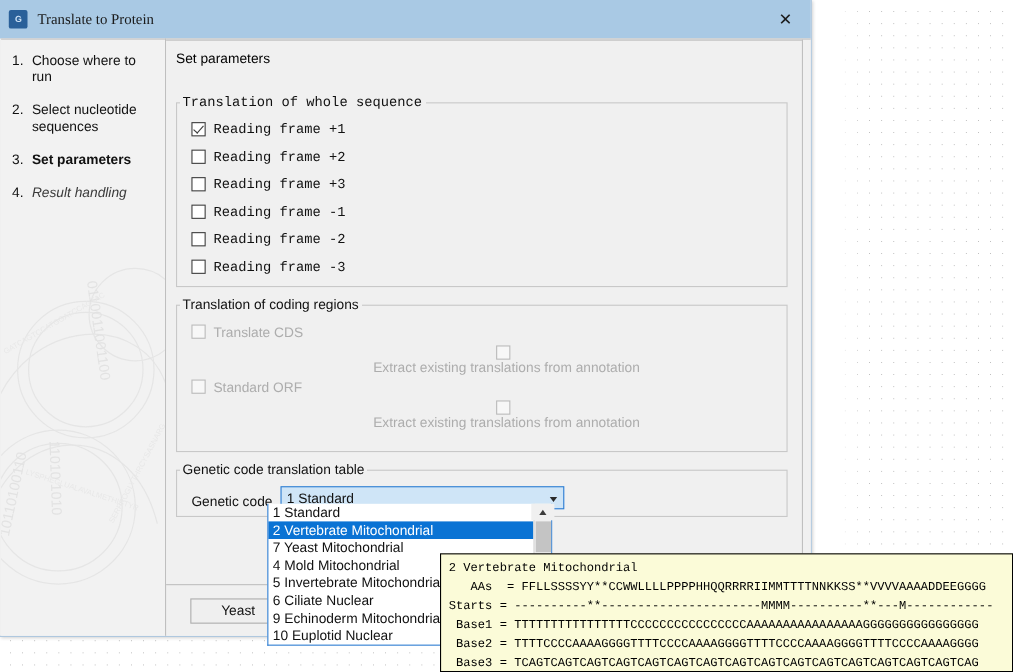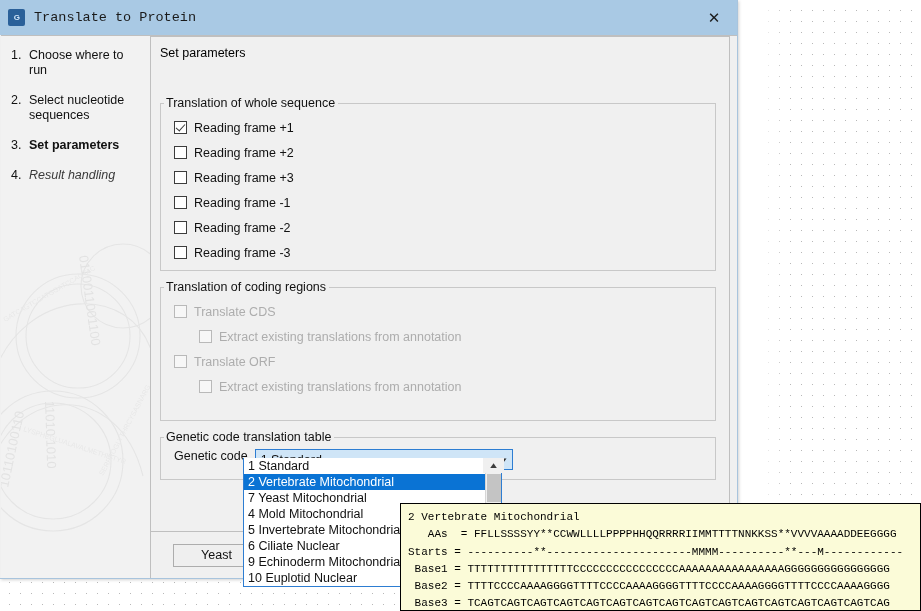--- a/index.html
+++ b/index.html
@@ -44,21 +44,21 @@
   .title-icon {
     width: 17px; height: 17px; background: #2a6099;
     border-radius: 2px; flex: none;
     display: flex; align-items: center; justify-content: center;
     color: #cfe3f7; font-size: 8px; font-weight: bold;
     font-family: "Liberation Sans", sans-serif;
     letter-spacing: -0.5px;
   }
   .title-text {
     margin-left: 9px; font-size: 13.5px; color: #1a1a1a;
-    font-family: Liberation Mono, monospace;
+    font-family: Liberation Serif, serif;
   }
   .title-close {
     margin-left: auto; width: 46px; height: 35px;
     display: flex; align-items: center; justify-content: center;
     font-size: 15px; color: #1a1a1a; cursor: default;
   }
   .dialog-body { flex: 1; display: flex; min-height: 0; }
 
   
   .sidebar {
@@ -97,39 +97,39 @@
   }
   .pane-content { padding: 0 13px 0 9px; position: relative; flex: 1; }
 
   fieldset {
     border: 1px solid #c8c8c8; margin-bottom: 9px;
     padding: 5px 0 9px 0; position: relative; background: transparent;
   }
   legend { font-size: 12.5px; padding: 0 3px 0 2px; margin-left: 3px; color: #111; }
 
   .cb-row { display: flex; align-items: center; height: 25px; padding-left: 13px; }
-  .cb-row.indent { padding-left: 38px; }
+  .cb-row.indent { padding-left: 38px; flex-direction: column; }
   .cb {
     width: 13px; height: 13px; border: 1px solid #3c3c3c;
     background: #fff; flex: none; position: relative;
   }
   .cb.checked::after {
     content: ""; position: absolute; left: 3px; top: 0px;
     width: 4px; height: 8px; border: solid #3c3c3c;
     border-width: 0 1.6px 1.6px 0; transform: rotate(42deg);
   }
   .cb.disabled { border-color: #b9b9b9; background: #f7f7f7; }
   .cb-label { margin-left: 7px; font-size: 12.5px; color: #111; }
   .cb-label.disabled { color: #adadad; }
 
-  fieldset.fs-frames { margin-top: 10px; height: 175px; }
+  fieldset.fs-frames { margin-top: 0; height: 175px; font-family: Liberation Mono, monospace; }
   fieldset.fs-coding { height: 141px; }
   fieldset.fs-genetic { height: 50px; overflow: visible; }
 
-  .gc-row { display: flex; align-items: flex-start; padding-left: 13px; height: 24px; }
+  .gc-row { display: flex; align-items: flex-end; padding-left: 13px; height: 24px; }
   .gc-label { font-size: 12.5px; margin-right: 7px; color: #111; }
   .combo {
     width: 258px; height: 21px; background: #cfe5f7;
     border: 1px solid #2d7dd2;
     display: flex; align-items: center; padding: 0 0 0 5px;
     font-size: 12.5px; color: #111; position: relative;
   }
   .combo .arrow { margin-left: auto; margin-right: 6px; font-size: 9px; color: #2a2a2a;
                   transform: scaleX(1.5); }
 
@@ -275,21 +275,21 @@
               <div class="cb-row">
                 <span class="cb disabled"></span>
                 <span class="cb-label disabled">Translate CDS</span>
               </div>
               <div class="cb-row indent">
                 <span class="cb disabled"></span>
                 <span class="cb-label disabled">Extract existing translations from annotation</span>
               </div>
               <div class="cb-row">
                 <span class="cb disabled"></span>
-                <span class="cb-label disabled">Translate ORF</span>
+                <span class="cb-label disabled">Standard ORF</span>
               </div>
               <div class="cb-row indent">
                 <span class="cb disabled"></span>
                 <span class="cb-label disabled">Extract existing translations from annotation</span>
               </div>
             </fieldset>
 
             <fieldset class="fs-genetic">
               <legend>Genetic code translation table</legend>
               <div class="gc-row">

